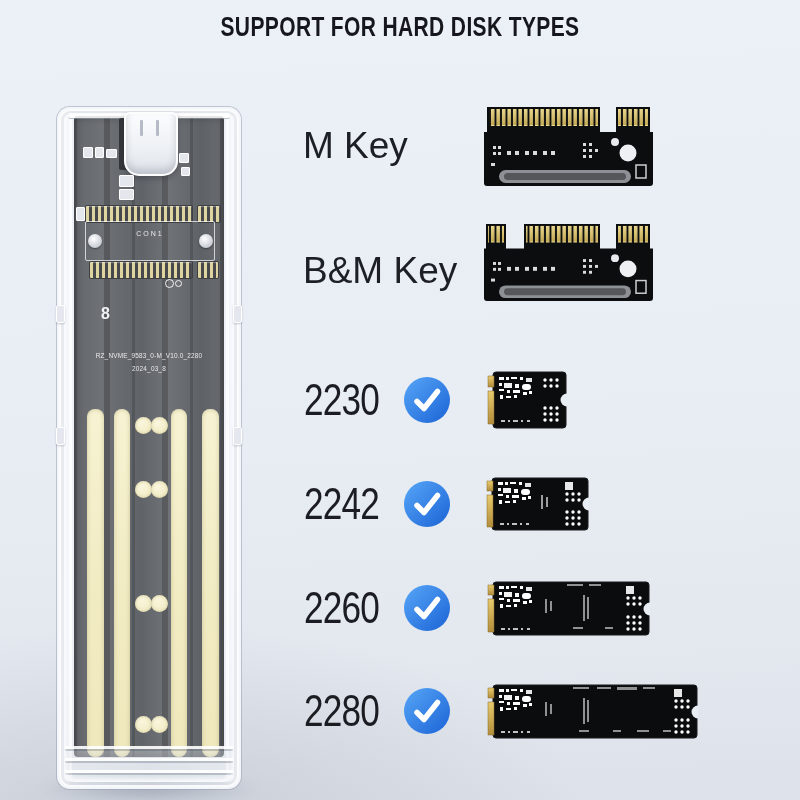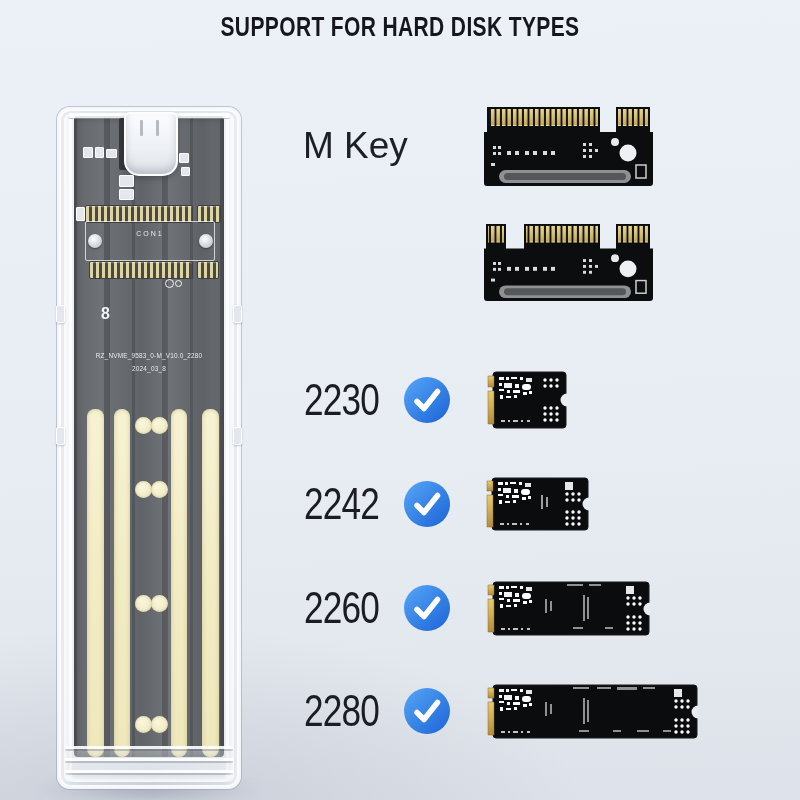--- a/index.html
+++ b/index.html
@@ -223,20 +223,21 @@
       <rect x="104" y="42" width="3" height="3"></rect>
         <rect x="110" y="42" width="3" height="3"></rect>
       <rect x="116" y="42" width="3" height="3"></rect>
         <rect x="104" y="48" width="3" height="3"></rect>
       <rect x="110" y="48" width="3" height="3"></rect>
         <rect x="12" y="56" width="4" height="3"></rect>
     </g>
     <rect x="157" y="58" width="10" height="13" fill="none" stroke="#ffffff" stroke-width="1.5" opacity=".8"></rect>
   </svg>
 
+  <div class="abs key-label" style="left:303px;top:252px;">B&amp;M Key</div>
   <svg class="abs" style="left:479px;top:224px;" width="178" height="78" viewBox="0 0 178 80" preserveAspectRatio="none">
     <path d="M7 0 L27 0 L27 25 L45 25 L45 0 L121 0 L121 25 L137 25 L137 0 L171 0 L171 25 L174 25 L174 76 Q174 79 171 79 L8 79 Q5 79 5 76 L5 25 L7 25 Z" fill="#0c0d0f"></path>
     <rect x="9" y="2" width="16" height="17" fill="url(#fing)"></rect>
     <rect x="47" y="2" width="72" height="17" fill="url(#fing)"></rect>
     <rect x="139" y="2" width="30" height="17" fill="url(#fing)"></rect>
     <rect x="20" y="63" width="132" height="13" rx="6.5" fill="#9b9ea3" opacity=".9"></rect>
     <rect x="25" y="66" width="122" height="7" rx="3.5" fill="#55575b"></rect>
     <circle cx="149" cy="46" r="8.5" fill="#eef0f3"></circle>
     <circle cx="136" cy="35" r="4" fill="#e8eaed"></circle>
     <g fill="#ffffff" opacity=".85">

